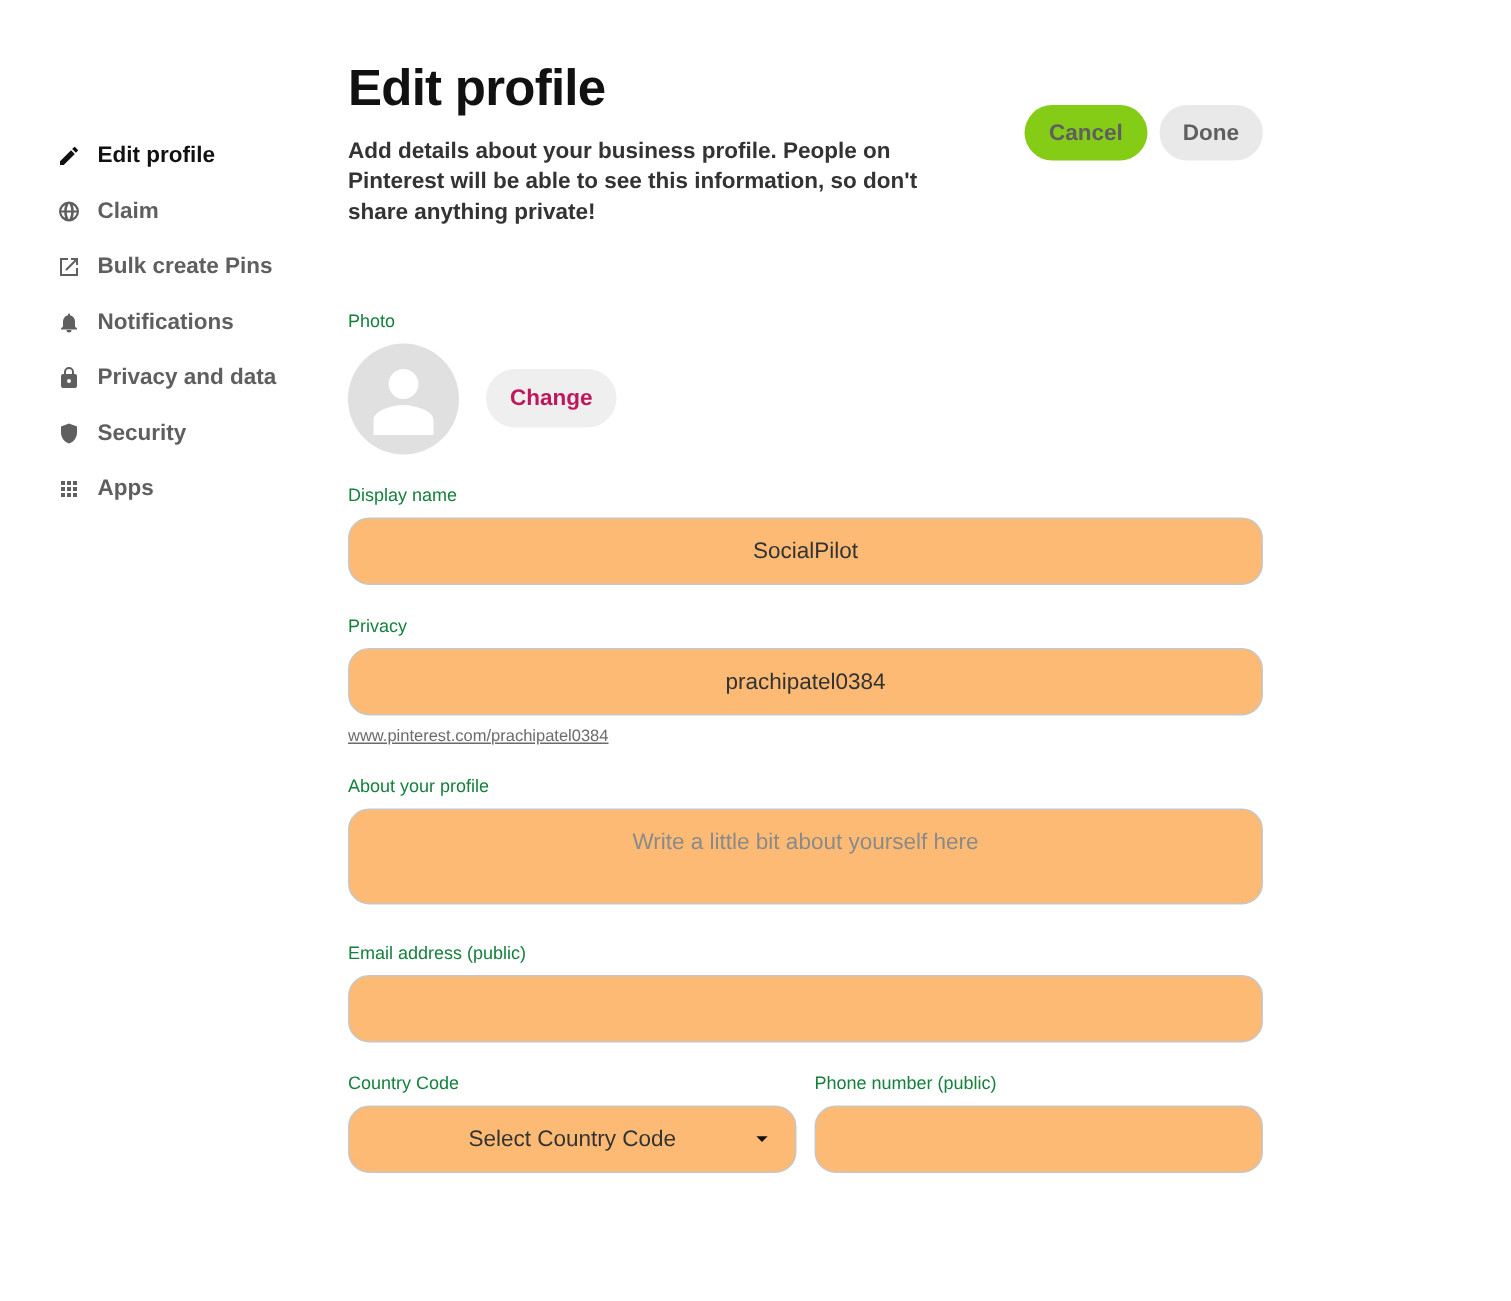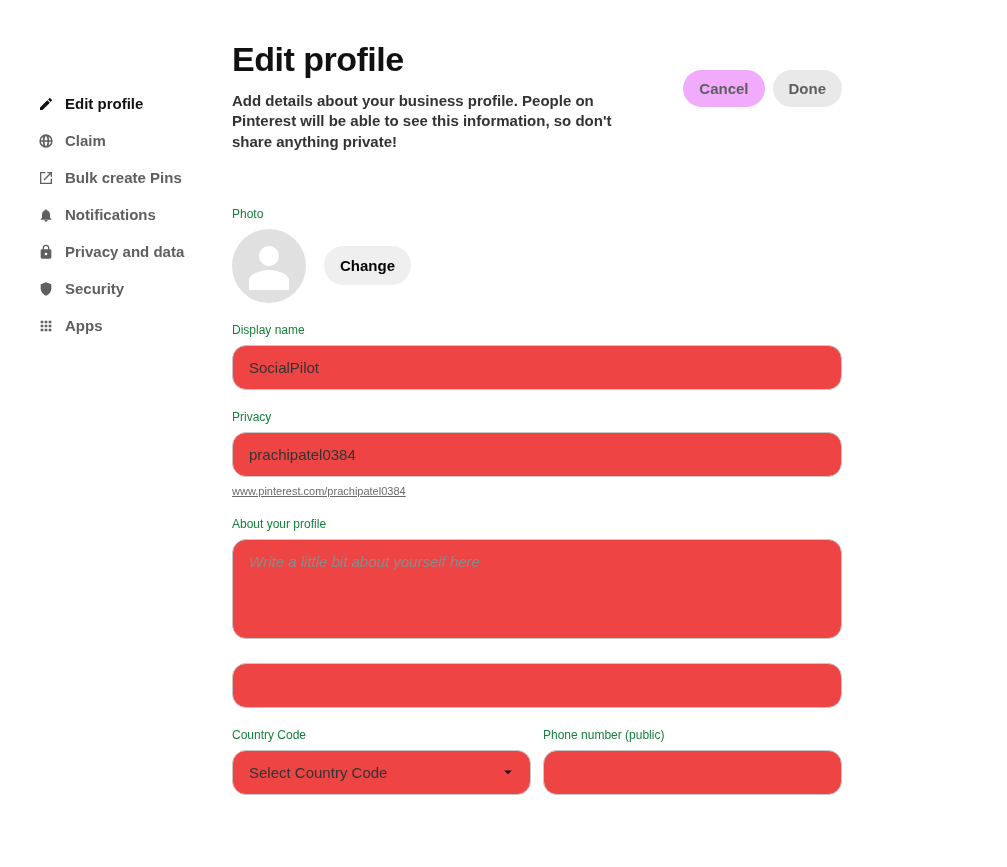--- a/index.html
+++ b/index.html
@@ -77,21 +77,21 @@
       gap: 8px;
       margin-top: 30px;
     }
     .btn {
       border: none;
       border-radius: 24px;
       padding: 10px 16px;
       font-size: 15px;
       font-weight: 700;
       cursor: pointer;
-      background: #f0abfc;
+      background: #84cc16;
       color: #5f5f5f;
     }
     .btn.secondary {
       background: #e9e9e9;
       text-align: right;
     }
     .field-group {
       margin-top: 20px;
     }
     .field-label {
@@ -121,46 +121,46 @@
       fill: #fff;
     }
     .change-btn {
       border: none;
       background: #efefef;
       border-radius: 24px;
       padding: 11px 16px;
       font-size: 15px;
       font-weight: 700;
       cursor: pointer;
-      color: #000000;
+      color: #be185d;
     }
     .text-input {
       width: 100%;
       border: 1px solid #c7c7c7;
       border-radius: 14px;
       padding: 13px 16px;
       font-size: 15px;
       color: #333;
       outline: none;
-      background: #ef4444;
+      background: #fdba74;
+      text-align: center;
     }
     .text-input::placeholder {
       color: #8a8a8a;
     }
     .helper {
       font-size: 11px;
       color: #6b6b6b;
       margin-top: 8px;
       text-decoration: underline;
     }
     textarea.text-input {
-      height: 100px;
+      height: 64px;
       resize: none;
       font-family: inherit;
-      font-style: italic;
     }
     .row {
       display: flex;
       gap: 12px;
     }
     .row .col {
       flex: 1;
     }
     .select-wrap {
       position: relative;
@@ -280,20 +280,21 @@
       <input type="text" class="text-input" value="prachipatel0384" style="">
       <div class="helper">www.pinterest.com/prachipatel0384</div>
     </div>
 
     <div class="field-group">
       <span class="field-label">About your profile</span>
       <textarea class="text-input" placeholder="Write a little bit about yourself here" style=""></textarea>
     </div>
 
     <div class="field-group">
+      <span class="field-label">Email address (public)</span>
       <input type="text" class="text-input" value="" style="">
     </div>
 
     <div class="field-group">
       <div class="row">
         <div class="col">
           <span class="field-label">Country Code</span>
           <div class="select-wrap">
             <input type="text" readonly="" class="text-input" style="cursor: pointer;" value="Select Country Code">
             <span class="chevron">

